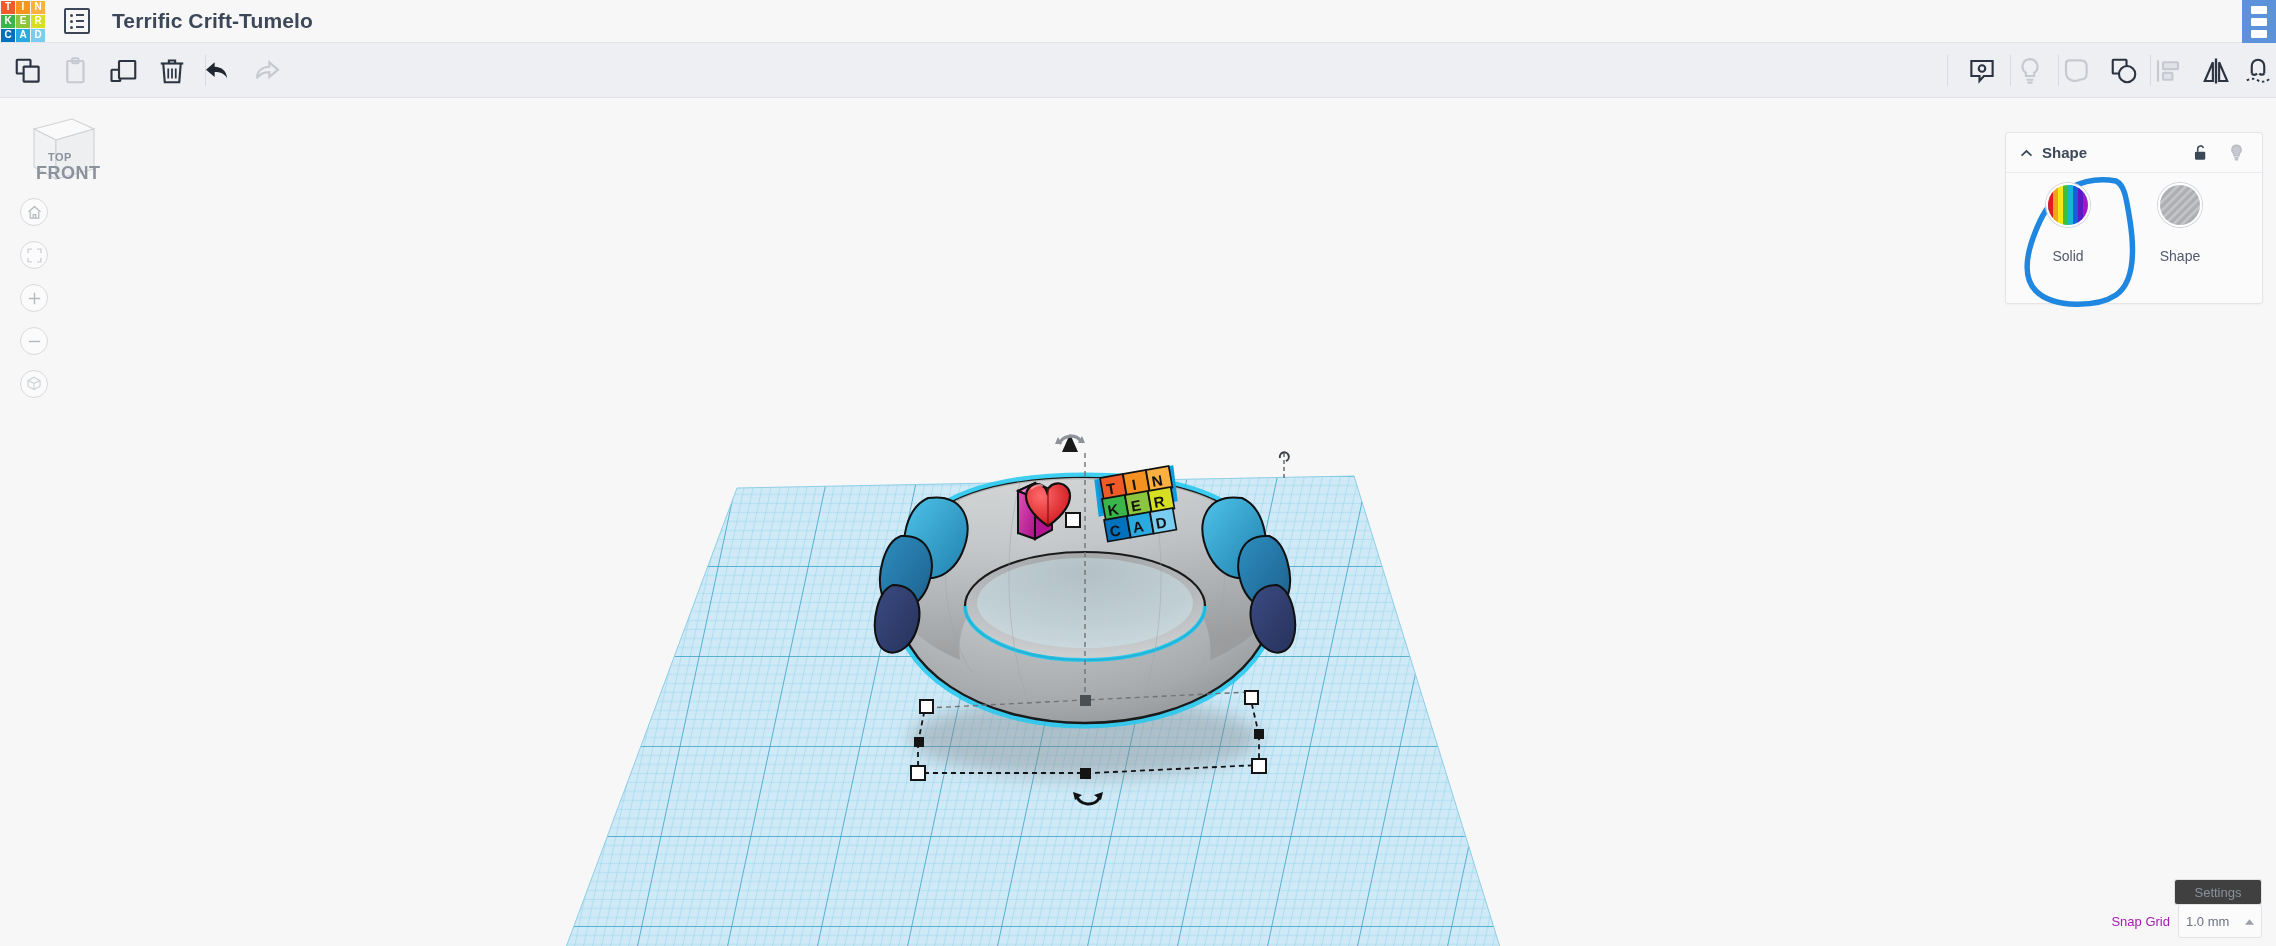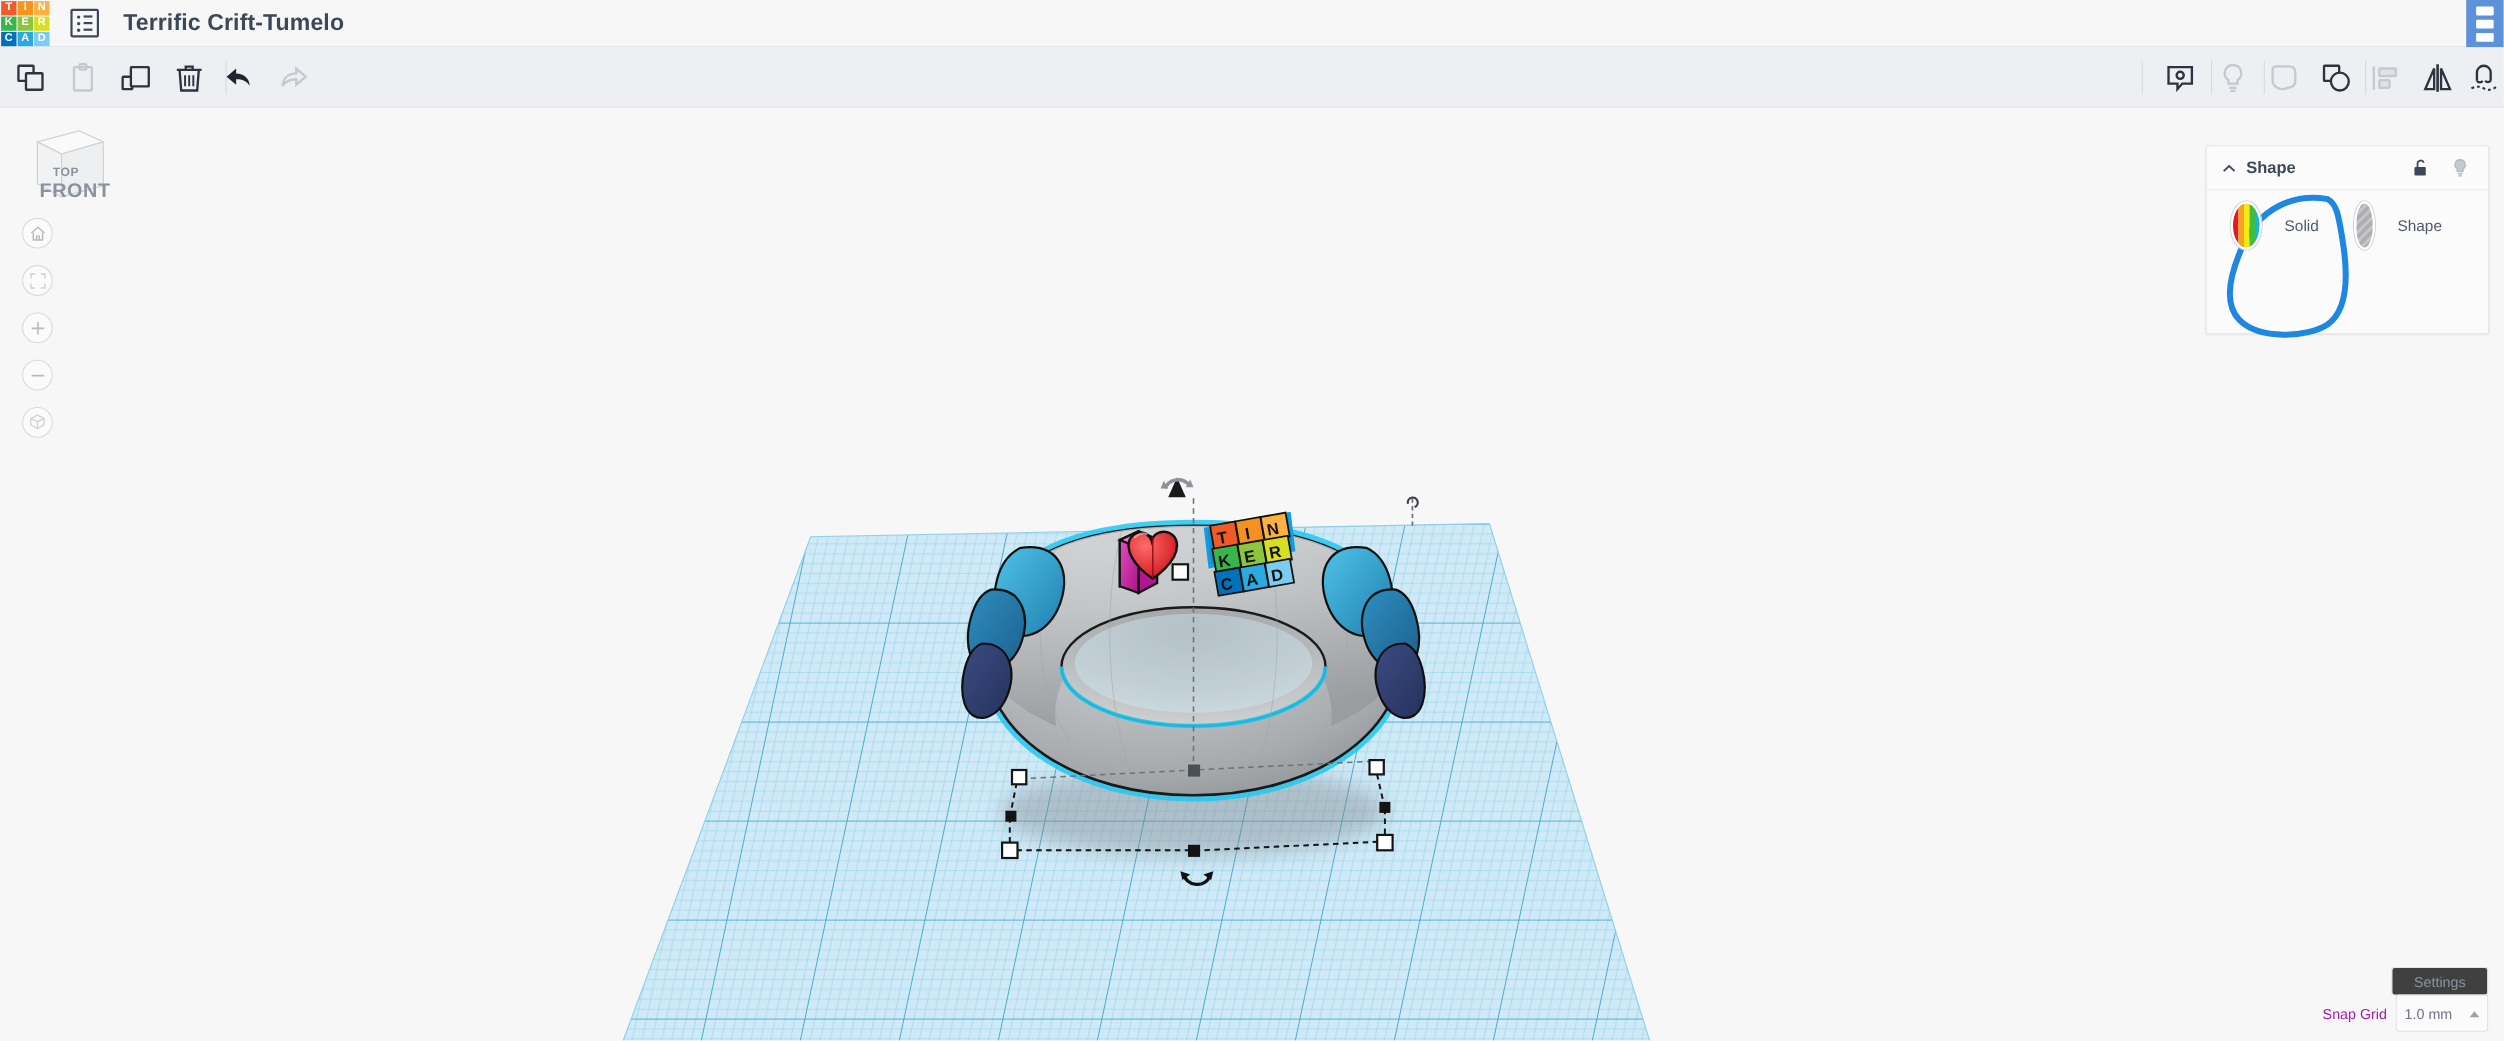--- a/index.html
+++ b/index.html
@@ -134,21 +134,21 @@
     padding: 0 14px;
     position: relative;
   }
   #shape-panel-title {
     font-size: 15px; font-weight: bold; color: #3c4858;
     margin-left: 22px;
   }
   .panel-opt {
     position: absolute; top: 50px;
     width: 80px;
-    display: flex; flex-direction: row;
+    display: flex; flex-direction: column;
     align-items: center; gap: 21px;
   }
   .panel-opt .lbl { font-size: 14px; color: #51596a; }
   .swatch {
     width: 44px; height: 44px;
     border-radius: 50%;
     border: 2px solid #ffffff;
     box-shadow: 0 0 0 1px #cfd3da;
     overflow: hidden;
   }

